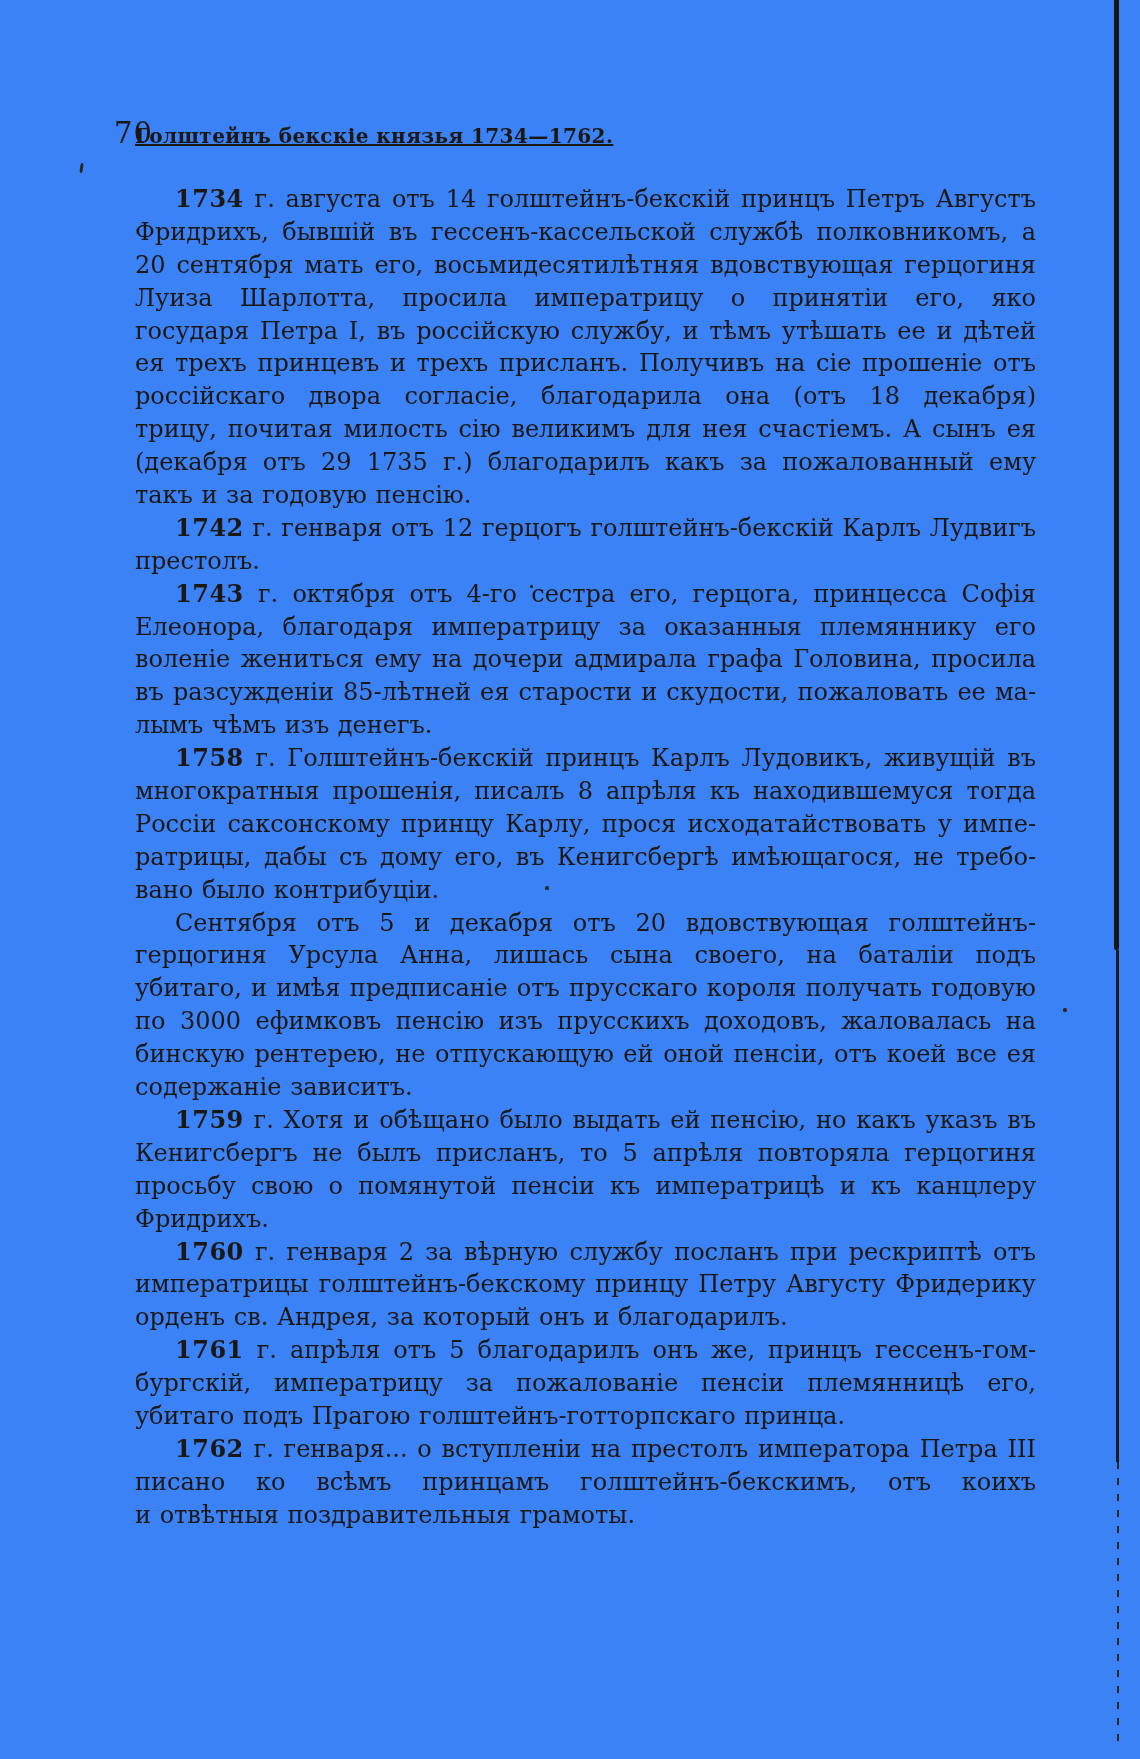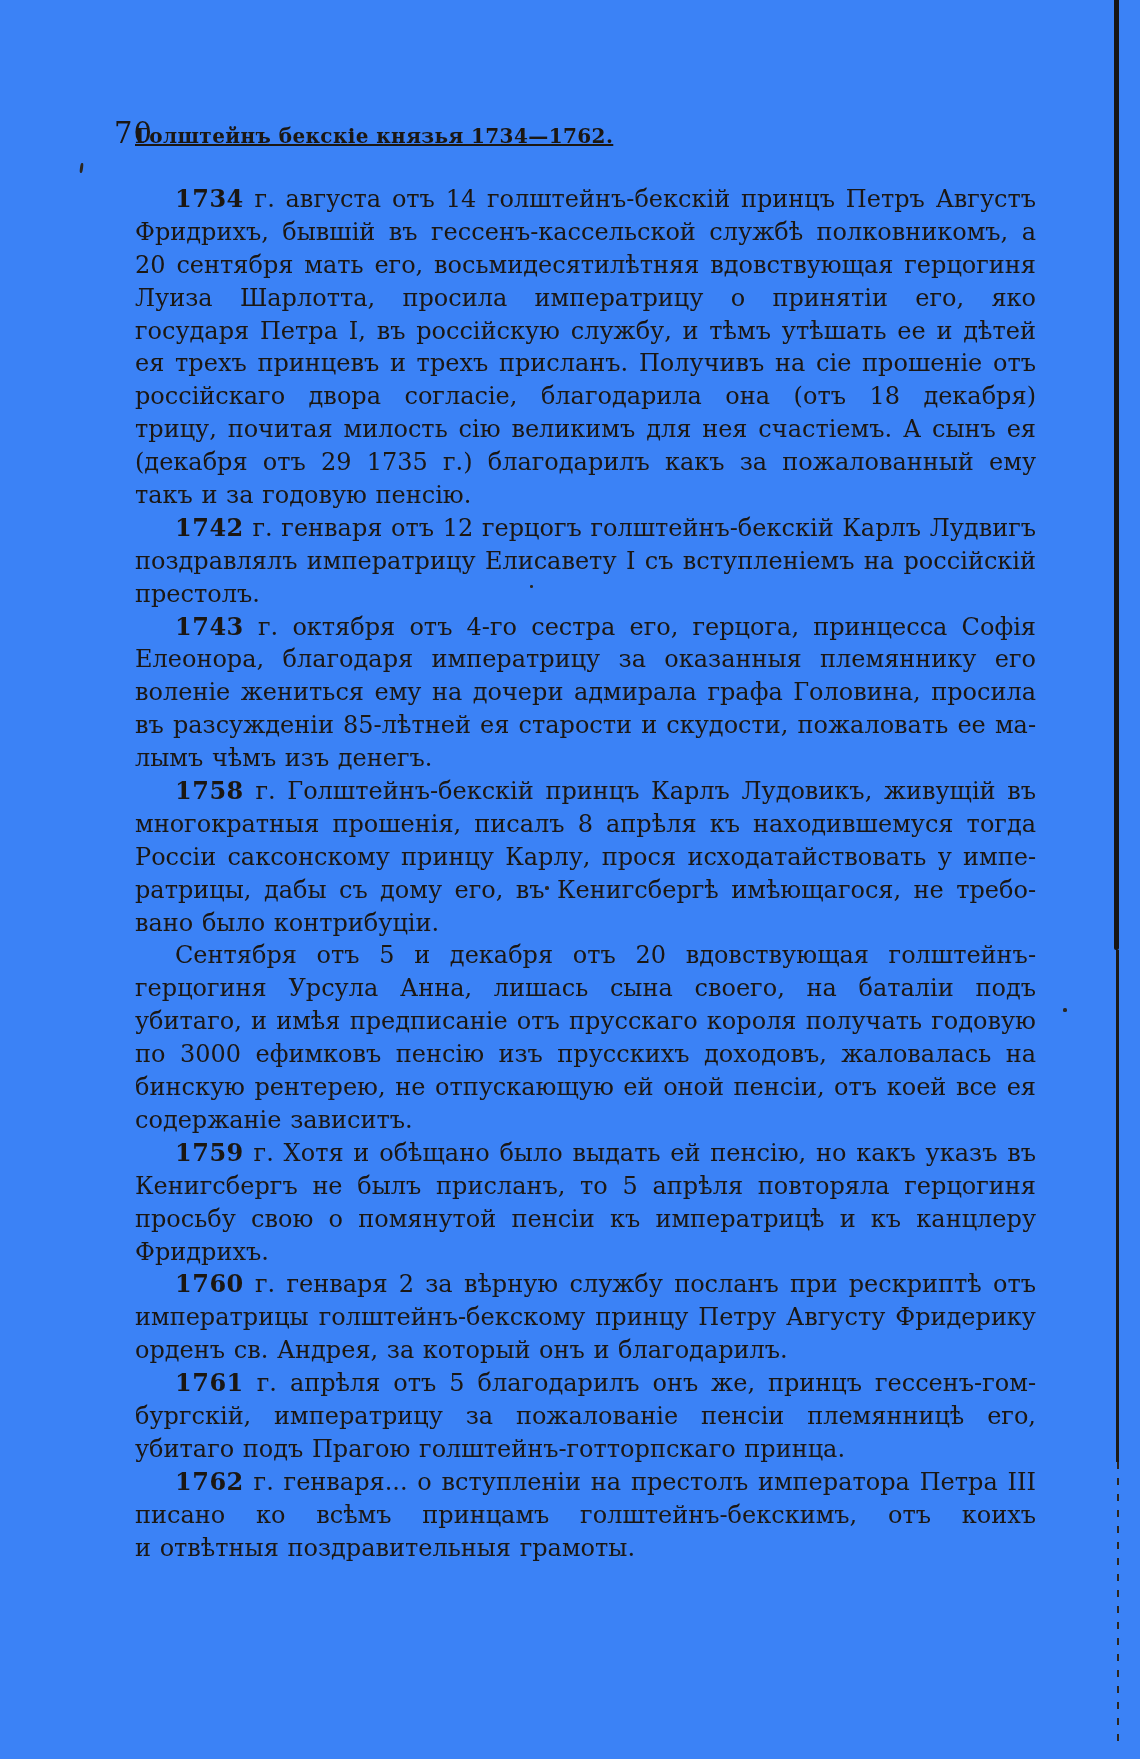--- a/index.html
+++ b/index.html
@@ -105,21 +105,20 @@
         <div class="line">Луиза Шарлотта, просила императрицу о принятіи его, яко крестника</div>
         <div class="line">государя Петра I, въ россійскую службу, и тѣмъ утѣшать ее и дѣтей</div>
         <div class="line">ея трехъ принцевъ и трехъ присланъ. Получивъ на сіе прошеніе отъ</div>
         <div class="line">россійскаго двора согласіе, благодарила она (отъ 18 декабря) импера-</div>
         <div class="line">трицу, почитая милость сію великимъ для нея счастіемъ. А сынъ ея</div>
         <div class="line">(декабря отъ 29 1735 г.) благодарилъ какъ за пожалованный ему полкъ,</div>
         <div class="line last">такъ и за годовую пенсію.</div>
       </div>
       <div class="para">
         <div class="line first"><b>1742</b> г. генваря отъ 12 герцогъ голштейнъ-бекскій Карлъ Лудвигъ</div>
-        <div class="line">поздравлялъ императрицу Елисавету I съ вступленіемъ на россійскій</div>
         <div class="line last">престолъ.</div>
       </div>
       <div class="para">
         <div class="line first"><b>1743</b> г. октября отъ 4-го сестра его, герцога, принцесса Софія</div>
         <div class="line">Елеонора, благодаря императрицу за оказанныя племяннику его гене-</div>
         <div class="line">воленіе жениться ему на дочери адмирала графа Головина, просила</div>
         <div class="line">въ разсужденіи 85-лѣтней ея старости и скудости, пожаловать ее ма-</div>
         <div class="line last">лымъ чѣмъ изъ денегъ.</div>
       </div>
       <div class="para">

